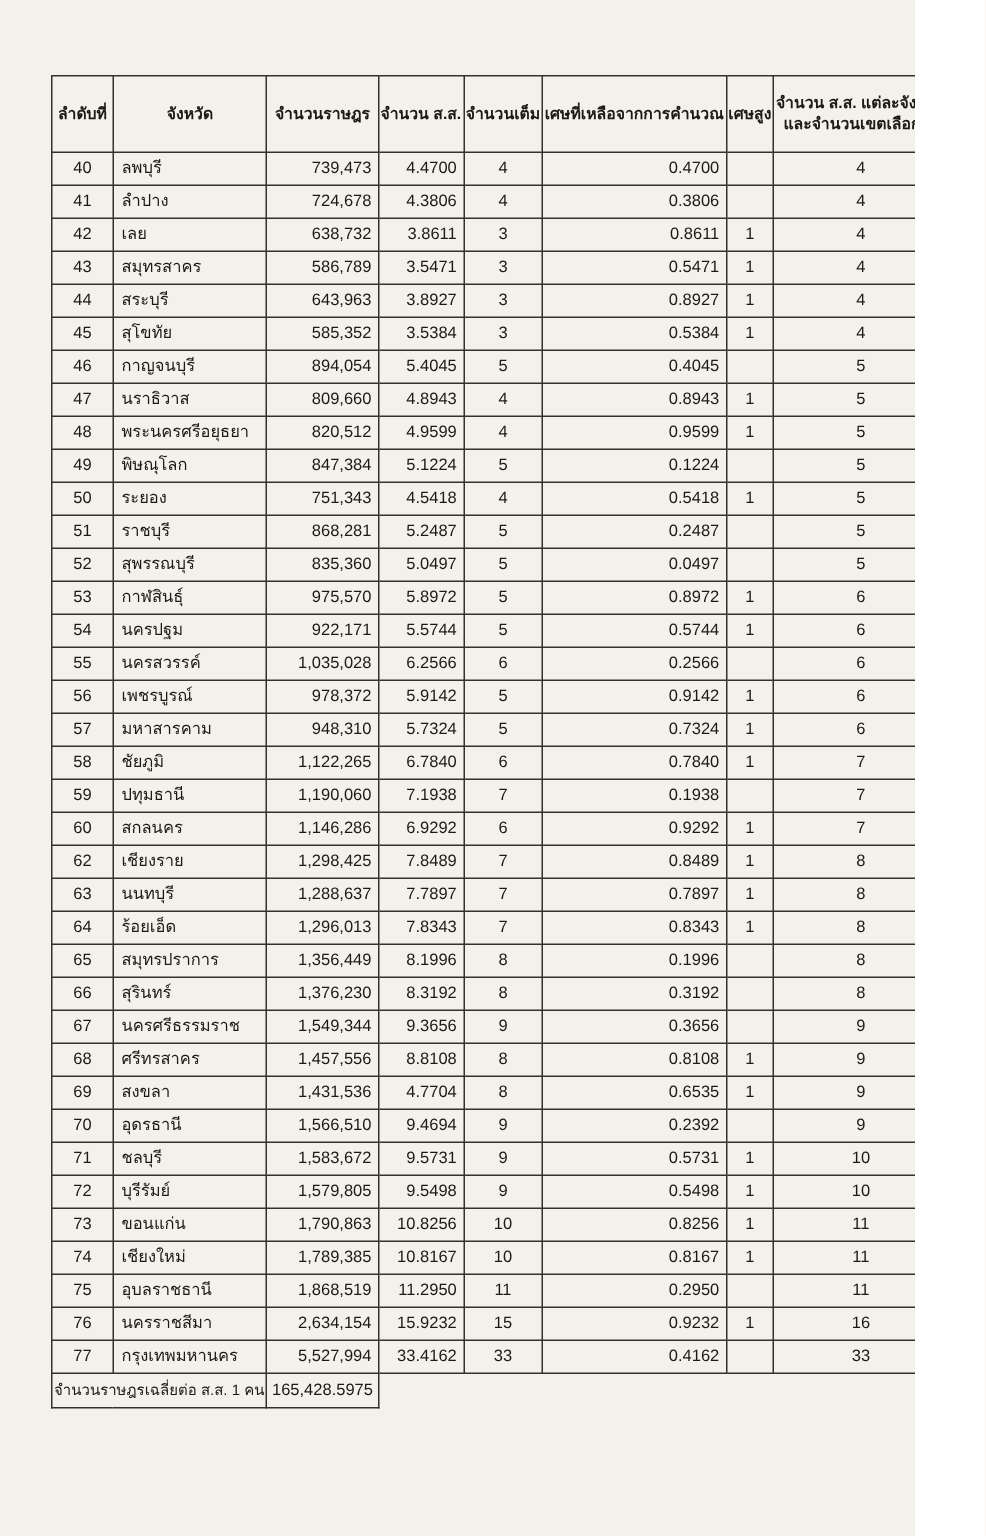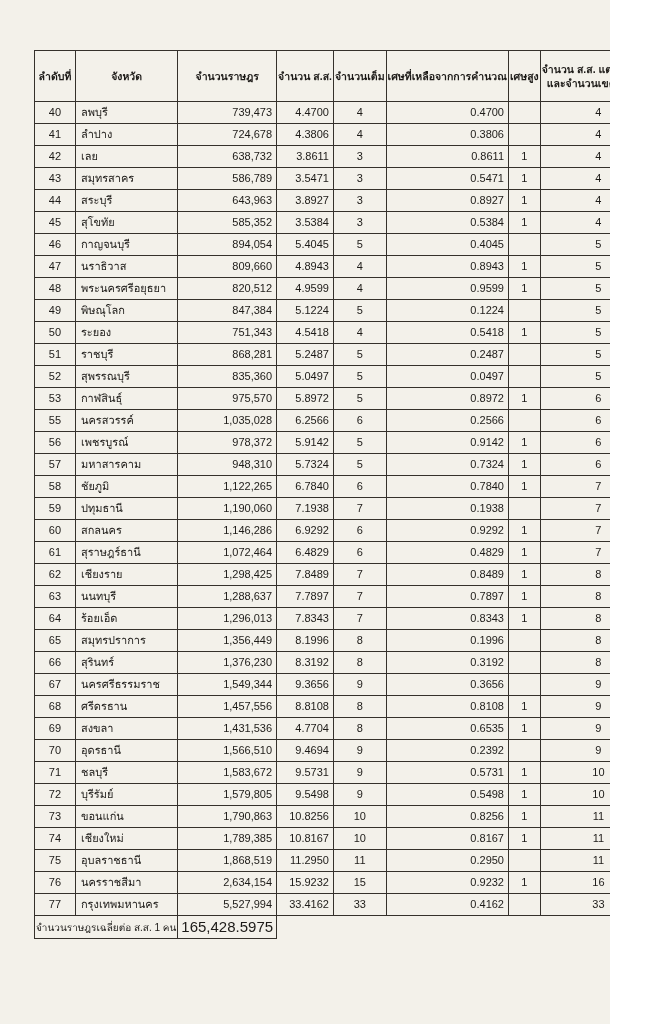--- a/index.html
+++ b/index.html
@@ -40,21 +40,21 @@
     padding:0 1px;
   }
   th div{line-height:1.35;}
   td.al-left{text-align:left;padding-left:5px;}
   td.al-right{text-align:right;padding-right:4px;}
   td.al-center{text-align:center;}
   tr.total-row td{height:21px;}
   tr.total-row td.total-label{font-weight:bold;text-align:center;}
   tr.avg-row td{height:22px;}
   tr.avg-row td.avg-label{font-size:10px;text-align:right;padding:0 1px;}
-  tr.avg-row td.avg-value{font-size:15px;text-align:center;}
+  tr.avg-row td.avg-value{font-size:11px;text-align:center;}
   tr.avg-row td.no-border{border:none;}
 </style>
 </head>
 <body>
 
 <div class="page" style="--paper: #f3f1ea; --ink: #1c1a17; --line: #35312b;">
   <table class="doc-table">
     <colgroup>
       <col class="c1">
         <col class="c2">
@@ -229,20 +229,30 @@
           <td class="al-center">53</td>
           <td class="al-left">กาฬสินธุ์</td>
           <td class="al-right">975,570</td>
           <td class="al-right">5.8972</td>
           <td class="al-center">5</td>
           <td class="al-right">0.8972</td>
           <td class="al-center">1</td>
           <td class="al-center">6</td>
         </tr>
         <tr>
+          <td class="al-center">54</td>
+          <td class="al-left">นครปฐม</td>
+          <td class="al-right">922,171</td>
+          <td class="al-right">5.5744</td>
+          <td class="al-center">5</td>
+          <td class="al-right">0.5744</td>
+          <td class="al-center">1</td>
+          <td class="al-center">6</td>
+        </tr>
+        <tr>
           <td class="al-center">55</td>
           <td class="al-left">นครสวรรค์</td>
           <td class="al-right">1,035,028</td>
           <td class="al-right">6.2566</td>
           <td class="al-center">6</td>
           <td class="al-right">0.2566</td>
           <td class="al-center"></td>
           <td class="al-center">6</td>
         </tr>
         <tr>
@@ -289,30 +299,20 @@
           <td class="al-center">60</td>
           <td class="al-left">สกลนคร</td>
           <td class="al-right">1,146,286</td>
           <td class="al-right">6.9292</td>
           <td class="al-center">6</td>
           <td class="al-right">0.9292</td>
           <td class="al-center">1</td>
           <td class="al-center">7</td>
         </tr>
         <tr>
-          <td class="al-center">61</td>
-          <td class="al-left">สุราษฎร์ธานี</td>
-          <td class="al-right">1,072,464</td>
-          <td class="al-right">6.4829</td>
-          <td class="al-center">6</td>
-          <td class="al-right">0.4829</td>
-          <td class="al-center">1</td>
-          <td class="al-center">7</td>
-        </tr>
-        <tr>
           <td class="al-center">62</td>
           <td class="al-left">เชียงราย</td>
           <td class="al-right">1,298,425</td>
           <td class="al-right">7.8489</td>
           <td class="al-center">7</td>
           <td class="al-right">0.8489</td>
           <td class="al-center">1</td>
           <td class="al-center">8</td>
         </tr>
         <tr>
@@ -360,21 +360,21 @@
           <td class="al-left">นครศรีธรรมราช</td>
           <td class="al-right">1,549,344</td>
           <td class="al-right">9.3656</td>
           <td class="al-center">9</td>
           <td class="al-right">0.3656</td>
           <td class="al-center"></td>
           <td class="al-center">9</td>
         </tr>
         <tr>
           <td class="al-center">68</td>
-          <td class="al-left">ศรีดรธาน</td>
+          <td class="al-left">ศรีทรสาคร</td>
           <td class="al-right">1,457,556</td>
           <td class="al-right">8.8108</td>
           <td class="al-center">8</td>
           <td class="al-right">0.8108</td>
           <td class="al-center">1</td>
           <td class="al-center">9</td>
         </tr>
         <tr>
           <td class="al-center">69</td>
           <td class="al-left">สงขลา</td>

